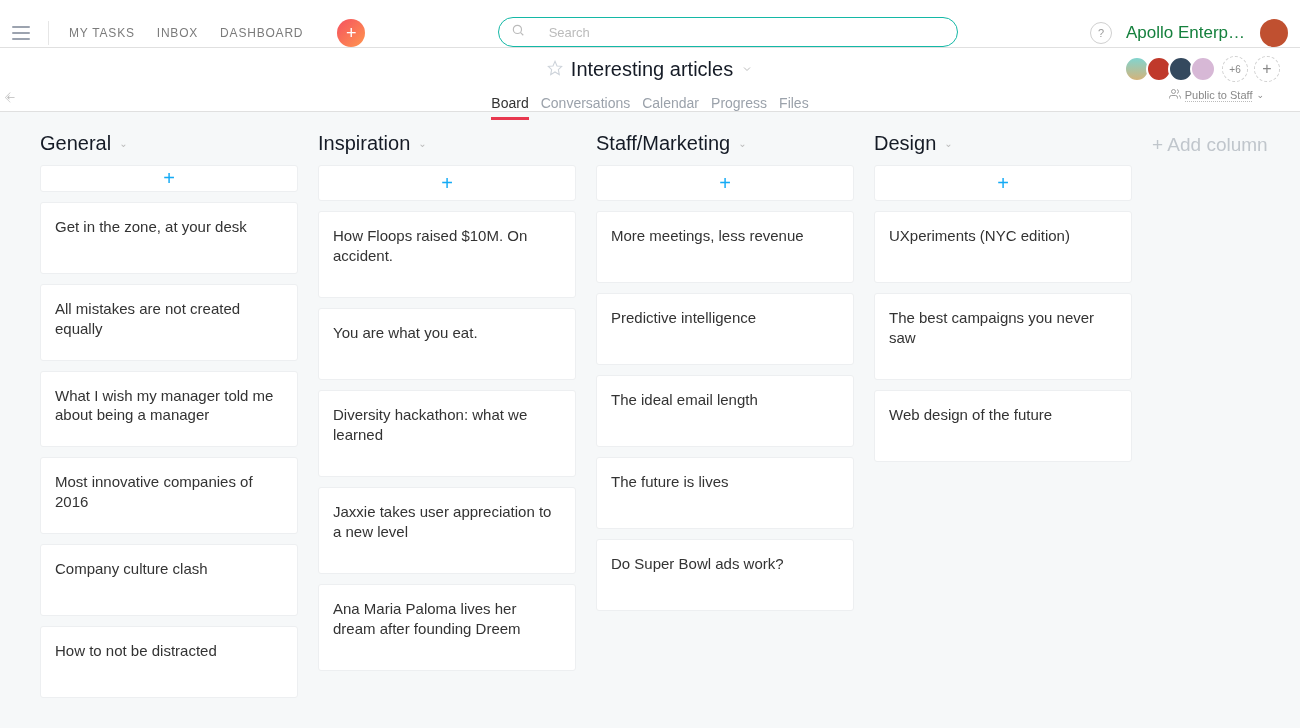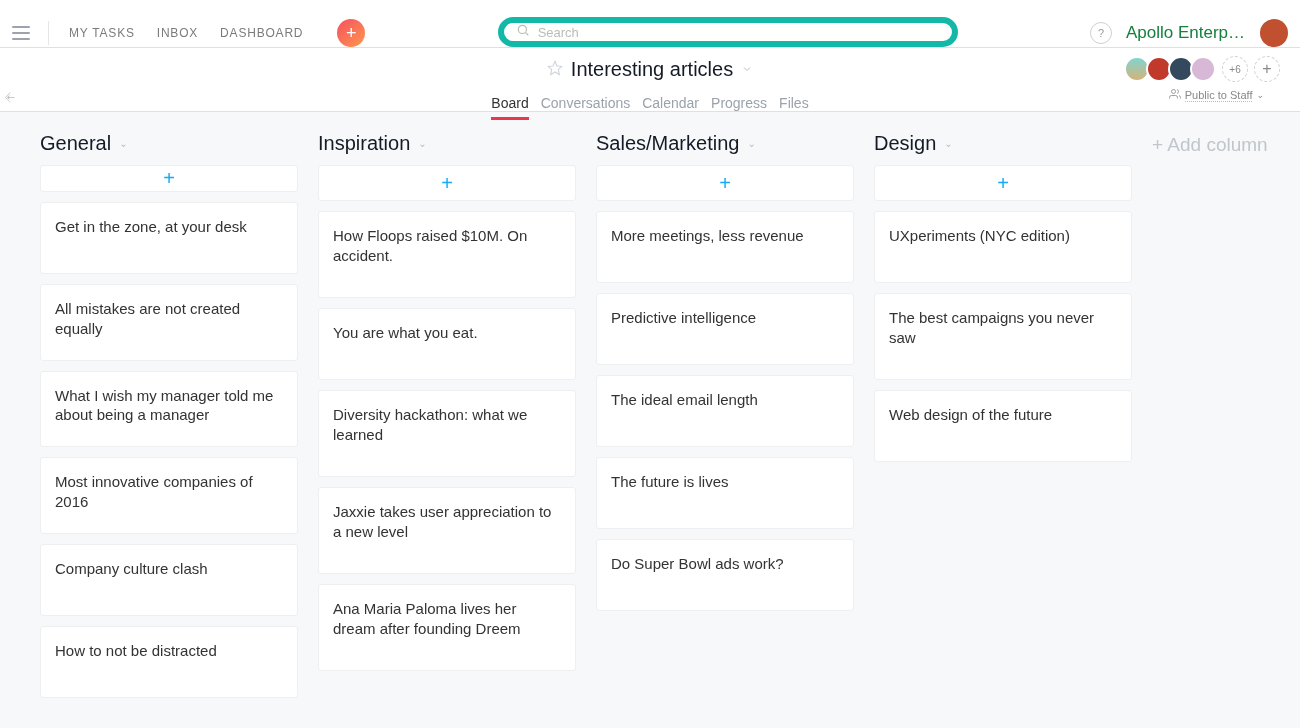--- a/index.html
+++ b/index.html
@@ -8,21 +8,21 @@
 
   
   .topbar { height: 48px; background: #fff; border-bottom: 1px solid #e0e0e0; display: flex; align-items: flex-end; padding: 0 12px; }
   .top-left { display: flex; align-items: center; gap: 18px; }
   .hamburger { width: 18px; height: 14px; display: flex; flex-direction: column; justify-content: space-between; cursor: pointer; }
   .hamburger span { height: 2px; background: #9ca3af; border-radius: 1px; }
   .nav-link { font-size: 12px; letter-spacing: 0.8px; color: #7b7b7b; padding: 4px 2px; cursor: pointer; }
   .divider-v { width: 1px; height: 24px; background: #e6e6e6; }
   .add-task-btn { width: 28px; height: 28px; border-radius: 50%; background: linear-gradient(135deg, #f5515f 0%, #ff964f 100%); display: flex; align-items: center; justify-content: center; color: #fff; font-size: 18px; font-weight: 300; cursor: pointer; margin-left: 14px; }
   .search-wrap { flex: 1; display: flex; justify-content: center; }
-  .search { width: 460px; height: 30px; border: 6px solid #14b8a6; border-radius: 15px; display: flex; align-items: center; padding: 0 12px; gap: 8px; }
+  .search { width: 460px; height: 30px; border: 1px solid #14b8a6; border-radius: 15px; display: flex; align-items: center; padding: 0 12px; gap: 24px; }
   .search input { flex: 1; border: none; outline: none; font-size: 13px; color: #555; }
   .search input::placeholder { color: #bbb; }
   .search-icon { color: #bbb; }
   .top-right { display: flex; align-items: center; gap: 14px; }
   .help-btn { width: 22px; height: 22px; border: 1px solid #d0d0d0; border-radius: 50%; display: flex; align-items: center; justify-content: center; font-size: 11px; color: #9a9a9a; cursor: pointer; }
   .workspace-name { font-size: 17px; color: #15803d; max-width: 120px; overflow: hidden; text-overflow: ellipsis; white-space: nowrap; }
   .avatar-large { width: 28px; height: 28px; border-radius: 50%; background: #c05030; cursor: pointer; }
 
   
   .project-header { background: #fff; border-bottom: 1px solid #e0e0e0; padding: 6px 20px 0 20px; position: relative; }
@@ -158,21 +158,21 @@
     <div class="add-card">+</div>
     <div class="card">How Floops raised $10M. On accident.</div>
     <div class="card">You are what you eat.</div>
     <div class="card">Diversity hackathon: what we learned</div>
     <div class="card">Jaxxie takes user appreciation to a new level</div>
     <div class="card">Ana Maria Paloma lives her dream after founding Dreem</div>
   </div>
 
   <div class="column">
     <div class="col-header">
-      <span class="col-title">Sales/Marketing</span>
+      <span class="col-title">Staff/Marketing</span>
       <span class="col-chev">⌄</span>
     </div>
     <div class="add-card">+</div>
     <div class="card">More meetings, less revenue</div>
     <div class="card">Predictive intelligence</div>
     <div class="card">The ideal email length</div>
     <div class="card">The future is lives</div>
     <div class="card">Do Super Bowl ads work?</div>
   </div>
 

